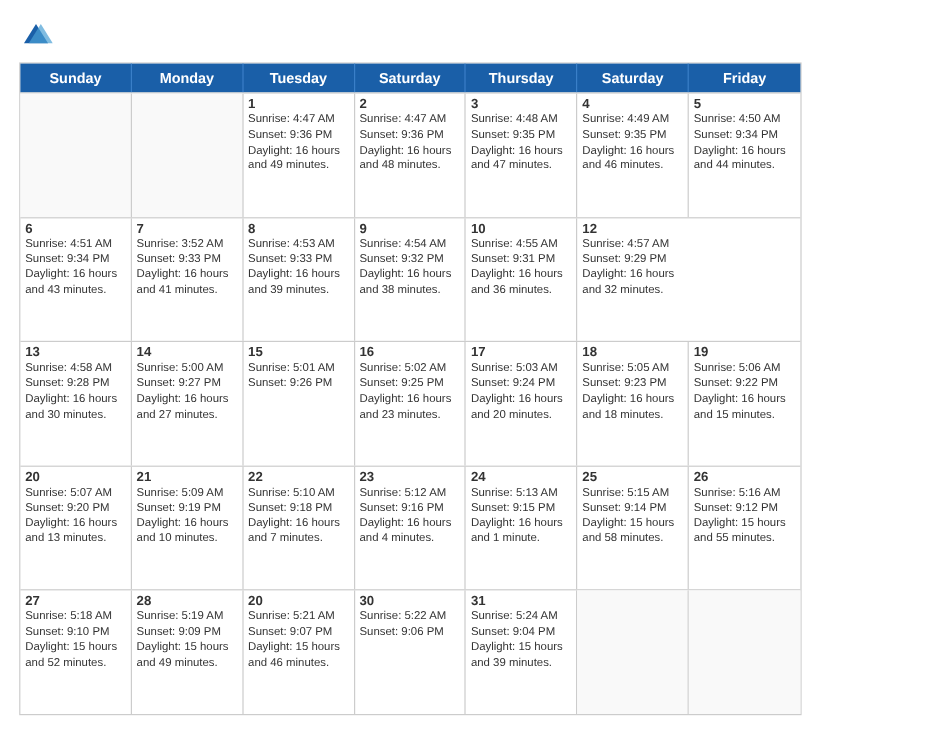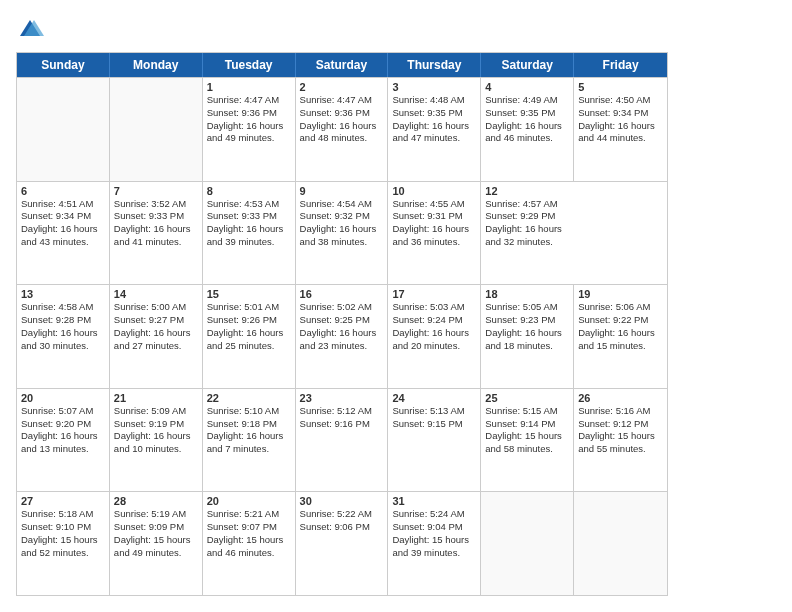--- a/index.html
+++ b/index.html
@@ -232,21 +232,20 @@
           <div class="calendar-cell">
             <span class="day-number">14</span>
             <span class="cell-line">Sunrise: 5:00 AM</span>
             <span class="cell-line">Sunset: 9:27 PM</span>
             <span class="cell-line">Daylight: 16 hours and 27 minutes.</span>
           </div>
           <div class="calendar-cell">
             <span class="day-number">15</span>
             <span class="cell-line">Sunrise: 5:01 AM</span>
             <span class="cell-line">Sunset: 9:26 PM</span>
-            <span class="cell-line">Daylight: 16 hours and 25 minutes.</span>
           </div>
           <div class="calendar-cell">
             <span class="day-number">16</span>
             <span class="cell-line">Sunrise: 5:02 AM</span>
             <span class="cell-line">Sunset: 9:25 PM</span>
             <span class="cell-line">Daylight: 16 hours and 23 minutes.</span>
           </div>
           <div class="calendar-cell">
             <span class="day-number">17</span>
             <span class="cell-line">Sunrise: 5:03 AM</span>
@@ -282,25 +281,27 @@
           <div class="calendar-cell">
             <span class="day-number">22</span>
             <span class="cell-line">Sunrise: 5:10 AM</span>
             <span class="cell-line">Sunset: 9:18 PM</span>
             <span class="cell-line">Daylight: 16 hours and 7 minutes.</span>
           </div>
           <div class="calendar-cell">
             <span class="day-number">23</span>
             <span class="cell-line">Sunrise: 5:12 AM</span>
             <span class="cell-line">Sunset: 9:16 PM</span>
+            <span class="cell-line">Daylight: 16 hours and 4 minutes.</span>
           </div>
           <div class="calendar-cell">
             <span class="day-number">24</span>
             <span class="cell-line">Sunrise: 5:13 AM</span>
             <span class="cell-line">Sunset: 9:15 PM</span>
+            <span class="cell-line">Daylight: 16 hours and 1 minute.</span>
           </div>
           <div class="calendar-cell">
             <span class="day-number">25</span>
             <span class="cell-line">Sunrise: 5:15 AM</span>
             <span class="cell-line">Sunset: 9:14 PM</span>
             <span class="cell-line">Daylight: 15 hours and 58 minutes.</span>
           </div>
           <div class="calendar-cell">
             <span class="day-number">26</span>
             <span class="cell-line">Sunrise: 5:16 AM</span>

